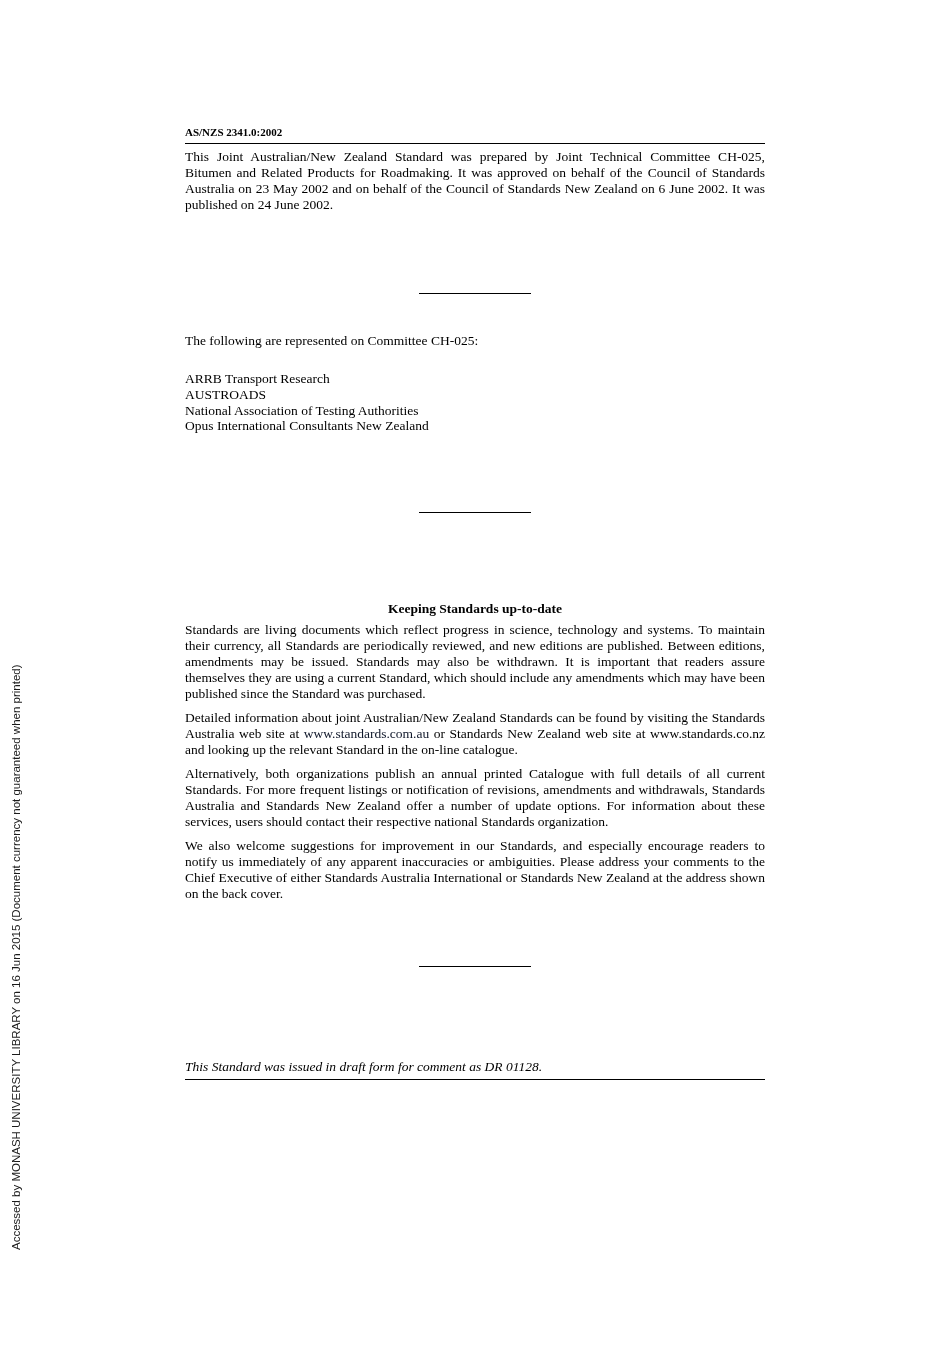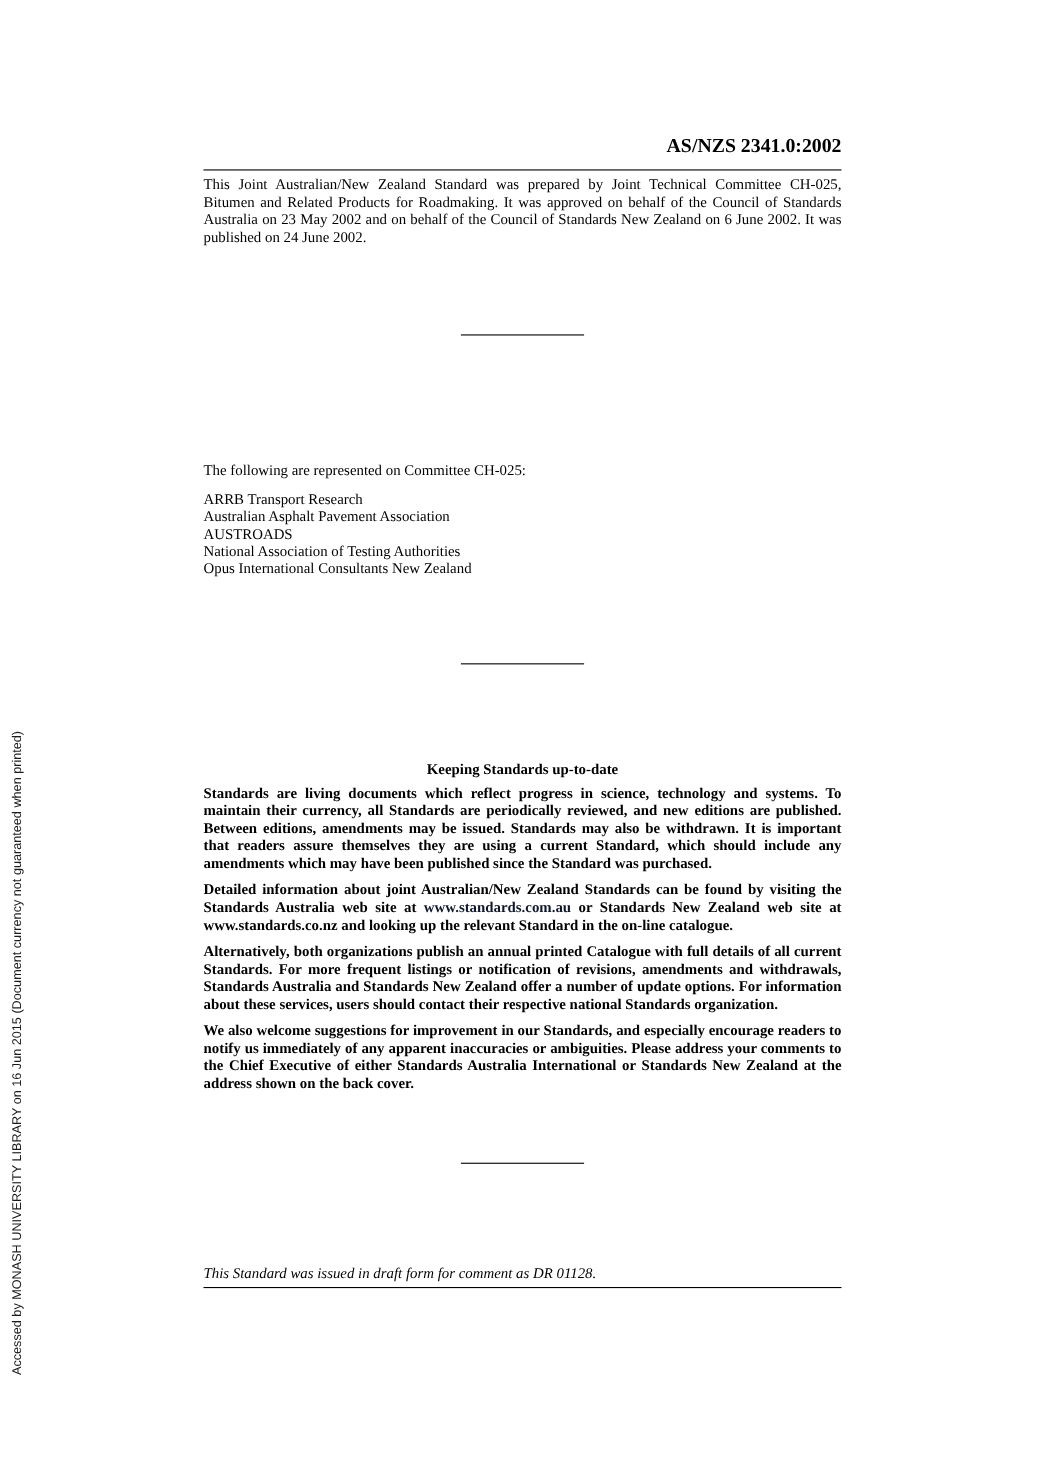--- a/index.html
+++ b/index.html
@@ -27,59 +27,57 @@
   .content {
     position: absolute;
     left: 185px;
     top: 124px;
     width: 580px;
     font-size: 13.5px;
     line-height: 16px;
   }
   .header-code {
     font-weight: bold;
-    font-size: 18px;
-    margin-bottom: 14px;
-    text-align: right;
+    font-size: 11px;
+    margin-bottom: 3px;
   }
   .header-rule {
     border-top: 1px solid #000;
     margin-bottom: 5px;
   }
   p.body-par {
     text-align: justify;
   }
   .divider {
     width: 112px;
     border-top: 1px solid #000;
     margin-left: auto;
     margin-right: auto;
   }
   .divider-1 { margin-top: 80px; }
   .divider-2 { margin-top: 78px; }
   .divider-3 { margin-top: 64px; }
   .committee-heading {
-    margin-top: 115px;
+    margin-top: 39px;
   }
   .committee-list {
-    margin-top: 10px;
+    margin-top: 22px;
   }
   .committee-member {
     line-height: 15.8px;
   }
   .keeping-title {
     margin-top: 88px;
     text-align: center;
     font-weight: bold;
     font-size: 13.5px;
   }
   .keeping-par {
     margin-top: 5px;
     text-align: justify;
-    font-weight: bold;
   }
   .keeping-par.first { margin-top: 5px; }
   .keeping-par.spaced { margin-top: 8px; }
   a.inline-link {
     text-decoration: none;
     cursor: pointer;
   }
   .draft-note {
     margin-top: 92px;
     font-style: italic;
@@ -103,21 +101,20 @@
     <div class="header-rule"></div>
 
     <p class="body-par">This Joint Australian/New Zealand Standard was prepared by Joint Technical Committee CH-025, Bitumen and Related Products for Roadmaking. It was approved on behalf of the Council of Standards Australia on 23 May 2002 and on behalf of the Council of Standards New Zealand on 6 June 2002. It was published on 24 June 2002.</p>
 
     <div class="divider divider-1"></div>
 
     <p class="committee-heading">The following are represented on Committee CH-025:</p>
 
     <div class="committee-list">
       <div class="committee-member">ARRB Transport Research</div>
-      <div class="committee-member">Australian Asphalt Pavement Association</div>
       <div class="committee-member">AUSTROADS</div>
       <div class="committee-member">National Association of Testing Authorities</div>
       <div class="committee-member">Opus International Consultants New Zealand</div>
     </div>
 
     <div class="divider divider-2"></div>
 
     <div class="keeping-title">Keeping Standards up-to-date</div>
 
     <p class="keeping-par first">Standards are living documents which reflect progress in science, technology and systems. To maintain their currency, all Standards are periodically reviewed, and new editions are published. Between editions, amendments may be issued. Standards may also be withdrawn. It is important that readers assure themselves they are using a current Standard, which should include any amendments which may have been published since the Standard was purchased.</p>

